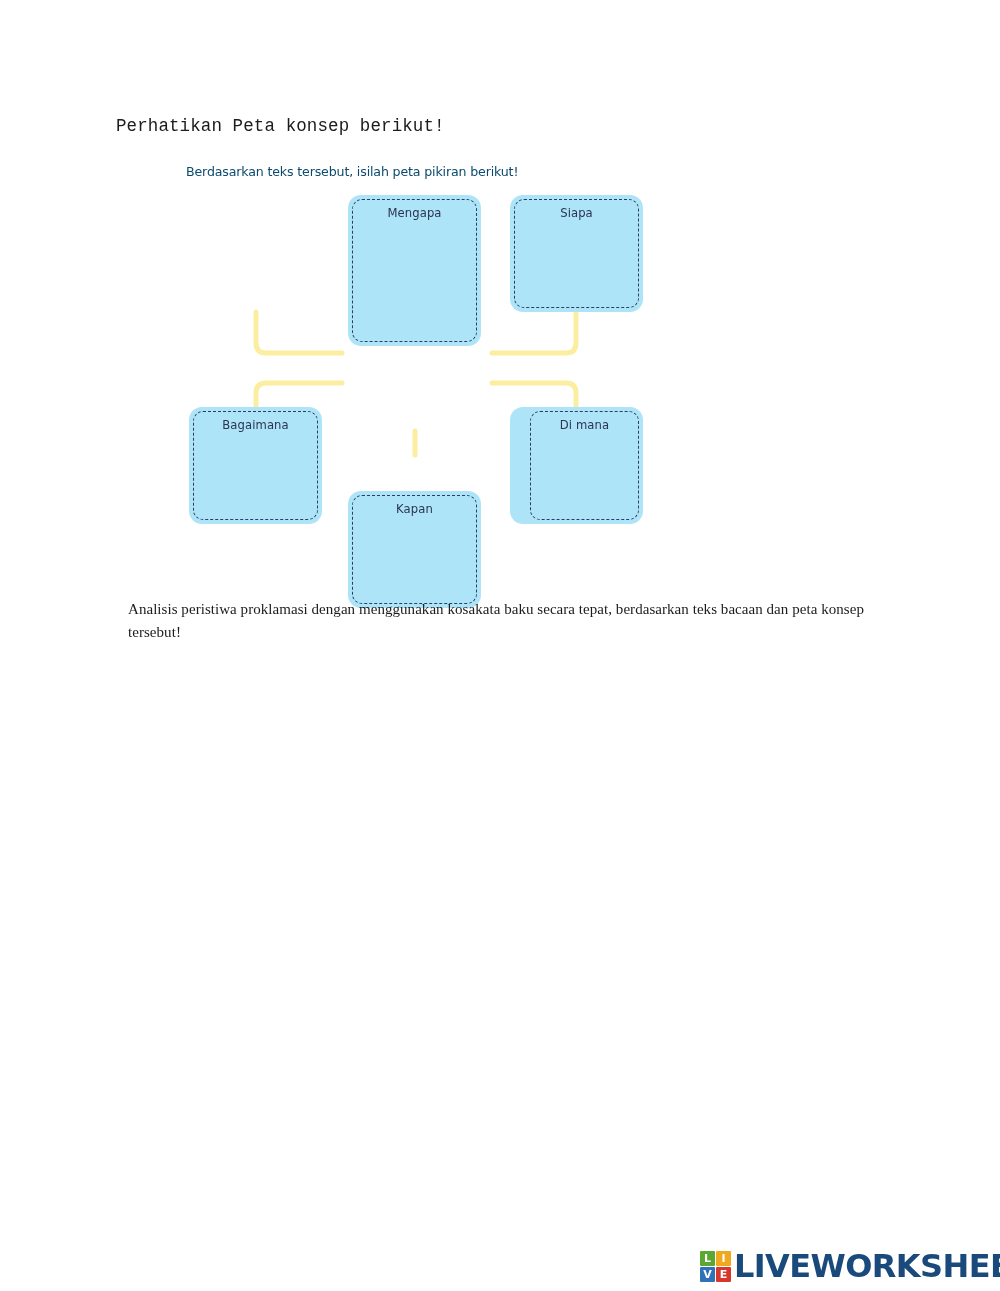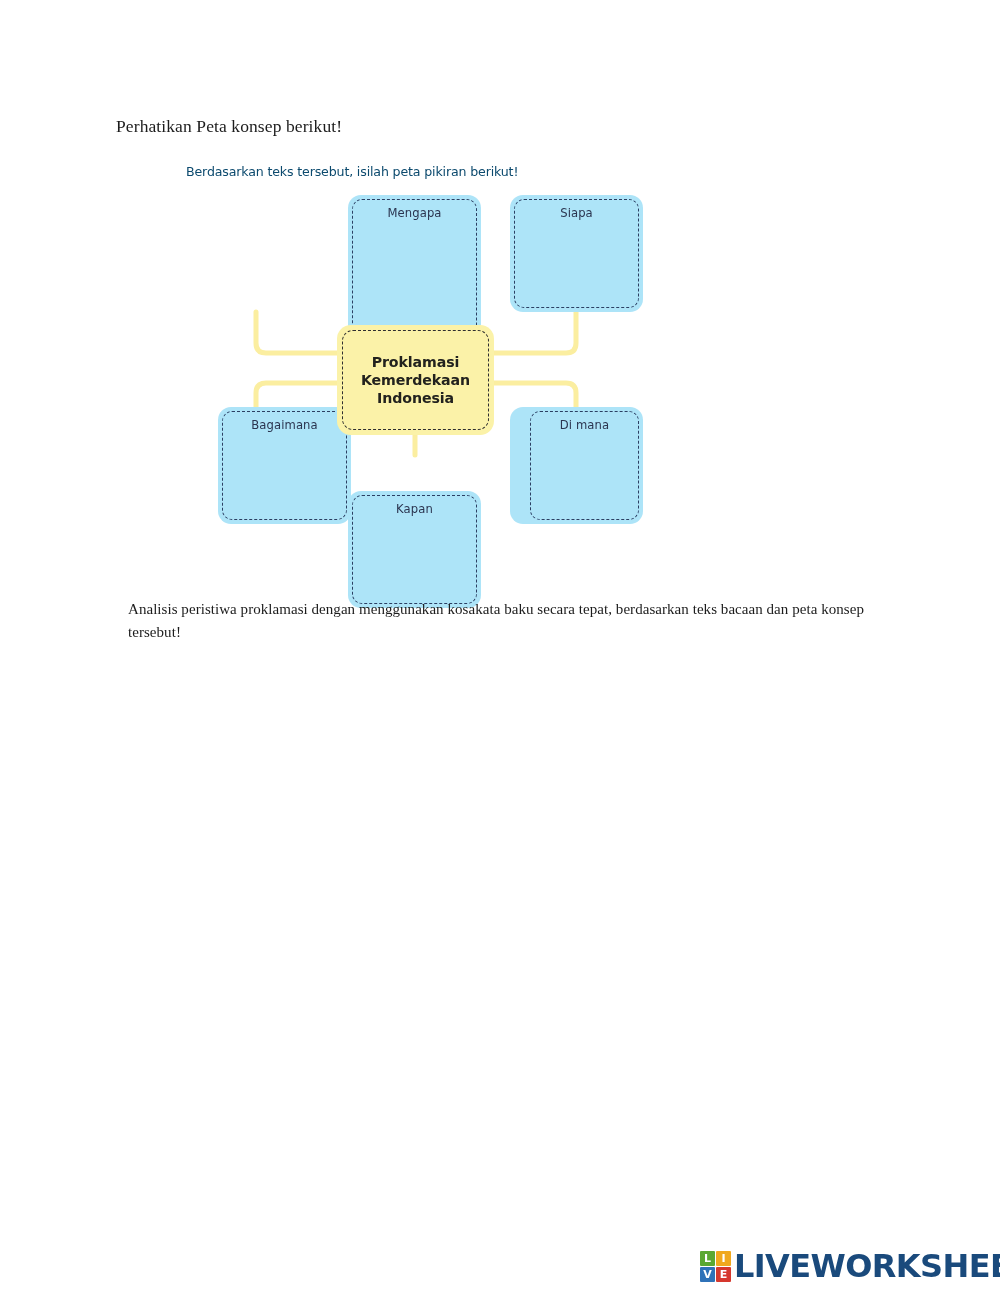--- a/index.html
+++ b/index.html
@@ -19,21 +19,21 @@
     position: absolute;
     inset: 0;
     background: #ffffff;
   }
 
   
   .intro-text {
     position: absolute;
     left: 116px;
     top: 116px;
-    font-family: Liberation Serif, serif;
+    font-family: Liberation Mono, monospace;
     font-size: 17.5px;
     color: #1c1c1c;
     letter-spacing: 0.1px;
     white-space: nowrap;
   }
 
   
   .figure {
     position: absolute;
     left: 170px;
@@ -87,21 +87,21 @@
     color: #2b3550;
     letter-spacing: 0.1px;
     line-height: 1.1;
     white-space: nowrap;
   }
 
   
   #node-apa       { left: 19px;  top: 40px;  width: 133px; height: 117px; }
   #node-mengapa   { left: 178px; top: 40px;  width: 133px; height: 151px; }
   #node-siapa     { left: 340px; top: 40px;  width: 133px; height: 117px; text-align: right; }
-  #node-bagaimana { left: 19px;  top: 252px; width: 133px; height: 117px; margin-left: 29px; }
+  #node-bagaimana { left: 19px;  top: 252px; width: 133px; height: 117px; }
   #node-kapan     { left: 178px; top: 300px; width: 133px; height: 117px; margin-top: 36px; }
   #node-dimana    { left: 340px; top: 252px; width: 133px; height: 117px; padding-left: 20px; }
 
   
   .center-node {
     position: absolute;
     left: 167px;
     top: 170px;
     width: 157px;
     height: 110px;
@@ -237,27 +237,20 @@
         <span class="node-label">Kapan</span>
       </div>
     </div>
 
     <div class="node" id="node-dimana">
       <div class="node-inner">
         <span class="node-label">Di mana</span>
       </div>
     </div>
 
-    <div class="center-node">
-      <div class="center-inner">
-        <div class="center-label">Proklamasi</div>
-        <div class="center-label">Kemerdekaan</div>
-        <div class="center-label">Indonesia</div>
-      </div>
-    </div>
 
   </div>
 
   <div class="closing-text">Analisis peristiwa proklamasi  dengan menggunakan kosakata baku secara tepat, berdasarkan teks bacaan dan peta konsep tersebut!</div>
 
   <div class="logo">
     <div class="logo-tiles">
       <span class="logo-tile tile-l">L</span>
       <span class="logo-tile tile-i">I</span>
       <span class="logo-tile tile-v">V</span>

